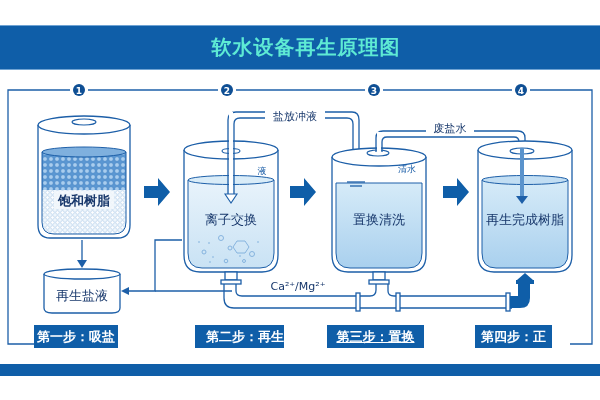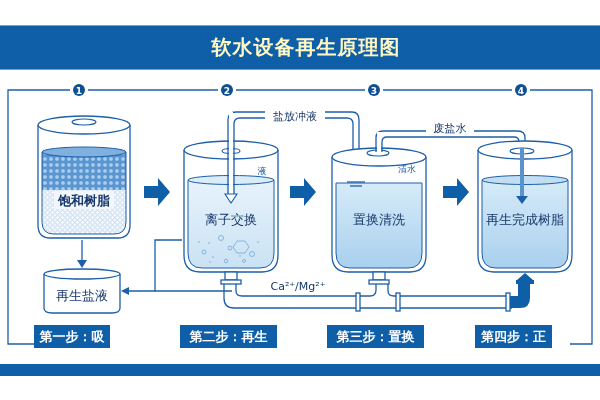--- a/index.html
+++ b/index.html
@@ -1,18 +1,18 @@
 <!DOCTYPE html>
 <html><head>
 <meta charset="utf-8">
 <style>
   html,body{margin:0;padding:0;}
   body{width:600px;height:400px;background:#ffffff;position:relative;overflow:hidden;font-family:"DejaVu Sans",sans-serif;}
   .banner{position:absolute;left:0;top:25px;width:600px;height:43px;background:#0f5ea8;border-top:1px solid #6fa3d3;border-bottom:1px solid #6fa3d3;}
-  .banner-title{position:absolute;left:0;right:0;top:0;line-height:43px;text-align:center;color:#fef9c3;font-weight:bold;font-size:20px;letter-spacing:1px;padding-left:12px;}
+  .banner-title{position:absolute;left:0;right:0;top:0;line-height:43px;text-align:center;color:#5eead4;font-weight:bold;font-size:20px;letter-spacing:1px;padding-left:12px;}
   .footer-bar{position:absolute;left:0;top:364px;width:600px;height:12px;background:#0f5ea8;}
   svg{position:absolute;left:0;top:0;}
   .lbl{font-family:"DejaVu Sans",sans-serif;}
   .step{position:absolute;height:23px;background:#0f5ea8;color:#fff;font-weight:bold;font-size:13px;line-height:23px;text-align:center;}
 </style>
 </head>
 <body>
 
 <div class="banner">
   <div class="banner-title">软水设备再生原理图</div>
@@ -189,18 +189,18 @@
     <rect x="506" y="293" width="4" height="18" fill="#fff"></rect>
   </g>
   <g>
     <path d="M510 296 H518 V284 H530 V298 Q530 308 520 308 H510 Z" fill="#0f5ea8"></path>
     <rect x="516" y="280" width="18" height="4" fill="#0f5ea8"></rect>
     <polygon points="517,280 533,280 525,273" fill="#0f5ea8"></polygon>
   </g>
   <text class="lbl" x="298" y="290" font-size="11" fill="#17376b" text-anchor="middle">Ca²⁺/Mg²⁺</text>
 </svg>
 
-<div class="step" style="left:34px;top:325px;width:76px;">第一步：吸盐</div>
-<div class="step" style="left:180px;top:325px;width:97px;">第二步：再生</div>
-<div class="step" style="left:327px;top:325px;width:97px;">第三步：置换</div>
+<div class="step" style="left:34px;top:325px;width:84px;">第一步：吸盐</div>
+<div class="step" style="left:195px;top:325px;width:89px;text-align:right;">第二步：再生</div>
+<div class="step" style="left:327px;top:325px;width:97px;text-decoration:underline;">第三步：置换</div>
 <div class="step" style="left:475px;top:325px;width:77px;">第四步：正洗</div>
 
 <div class="footer-bar"></div>
 
 </body></html>

